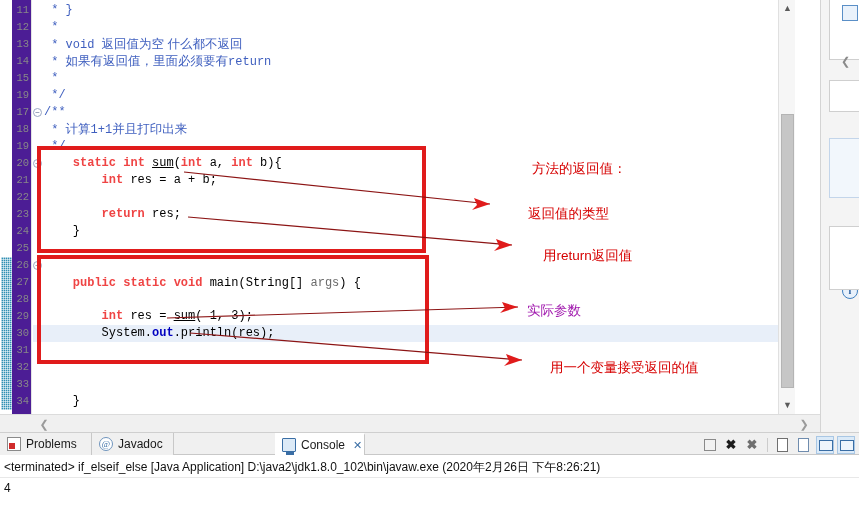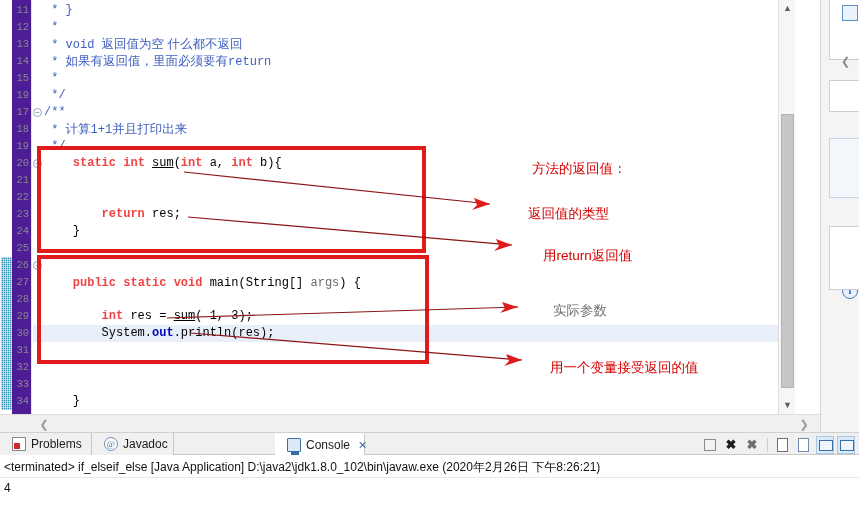--- a/index.html
+++ b/index.html
@@ -124,21 +124,21 @@
   
   .bottom {
     position: absolute; left: 0; bottom: 0; width: 859px; height: 99px;
     background: #ffffff; border-top: 1px solid #cfcfcf;
   }
   .tabbar {
     position: absolute; left: 0; top: 0; width: 859px; height: 22px;
     background: #f0f0f0; border-bottom: 1px solid #c8c8c8;
   }
   .tab {
-    position: absolute; top: 0; height: 22px; padding: 0 12px;
+    position: absolute; top: 0; height: 22px; padding: 0 7px;
     display: flex; align-items: center; gap: 5px;
     font-size: 12px; color: #1a1a1a;
     border-right: 1px solid #c8c8c8; background: #f0f0f0;
   }
   .tab.active { background: #ffffff; border-top: 2px solid #ffffff; }
   .tab-ic { width: 14px; height: 14px; position: relative; flex: 0 0 14px; }
   .tab-close { color: #3a6ea5; font-size: 11px; margin-left: 3px; }
 
   .ic-problems { border: 1px solid #8a8a8a; background: #ffffff; }
   .ic-problems::after {
@@ -234,20 +234,21 @@
           <div class="cl" style="top: 2px;"><span class="cm"> * }</span></div>
           <div class="cl" style="top: 19px;"><span class="cm"> *</span></div>
           <div class="cl" style="top: 36px;"><span class="cm"> * void </span><span class="cmz">返回值为空 什么都不返回</span></div>
           <div class="cl" style="top: 53px;"><span class="cm"> * </span><span class="cmz">如果有返回值，里面必须要有</span><span class="cm">return</span></div>
           <div class="cl" style="top: 70px;"><span class="cm"> *</span></div>
           <div class="cl" style="top: 87px;"><span class="cm"> */</span></div>
           <div class="cl" style="top: 104px;"><span class="cm">/**</span></div>
           <div class="cl" style="top: 121px;"><span class="cm"> * </span><span class="cmz">计算</span><span class="cm">1+1</span><span class="cmz">并且打印出来</span></div>
           <div class="cl" style="top: 138px;"><span class="cm"> */</span></div>
           <div class="cl" style="top: 155px;"><span class="id">    </span><span class="k">static</span><span class="id"> </span><span class="k">int</span><span class="id"> </span><span class="mth">sum</span><span class="id">(</span><span class="k">int</span><span class="id"> a, </span><span class="k">int</span><span class="id"> b){</span></div>
+          <div class="cl" style="top: 172px;"><span class="id">        </span><span class="k">int</span><span class="id"> res = a + b;</span></div>
           <div class="cl" style="top: 189px;"></div>
           <div class="cl" style="top: 206px;"><span class="id">        </span><span class="k">return</span><span class="id"> res;</span></div>
           <div class="cl" style="top: 223px;"><span class="id">    }</span></div>
           <div class="cl" style="top: 240px;"></div>
           <div class="cl" style="top: 275px;"><span class="id">    </span><span class="k">public</span><span class="id"> </span><span class="k">static</span><span class="id"> </span><span class="k">void</span><span class="id"> </span><span class="id">main</span><span class="id">(String[] </span><span class="st">args</span><span class="id">) {</span></div>
           <div class="cl" style="top: 274px;"></div>
           <div class="cl" style="top: 291px;"></div>
           <div class="cl" style="top: 308px;"><span class="id">        </span><span class="k">int</span><span class="id"> res = </span><span class="mth">sum</span><span class="id">( 1, 3);</span></div>
           <div class="cl" style="top: 325px;"><span class="id">        System.</span><span class="fld">out</span><span class="id">.println(res);</span></div>
           <div class="cl" style="top: 342px;"></div>
@@ -310,21 +311,21 @@
 
     <g stroke="#8c1414" fill="#d60000">
       <line x1="190" y1="333" x2="522" y2="360" stroke-width="1.2"></line>
       <polygon points="522,360 506,354 509,361 504,366" fill="#e01b1b" stroke="none"></polygon>
     </g>
   </svg>
   <div id="anno-labels">
       <div class="anno-text" style="left: 532px; top: 160px; color: rgb(214, 0, 0);">方法的返回值：</div>
       <div class="anno-text" style="left: 528px; top: 205px; color: rgb(214, 0, 0);">返回值的类型</div>
       <div class="anno-text" style="left: 543px; top: 247px; color: rgb(214, 0, 0);">用return返回值</div>
-      <div class="anno-text" style="left: 553px; top: 302px; color: #737373; font-family: Liberation Mono, monospace;">实际参数</div>
+      <div class="anno-text" style="left: 527px; top: 302px; color: #a21caf; font-family: Liberation Mono, monospace;">实际参数</div>
       <div class="anno-text" style="left: 550px; top: 359px; color: rgb(214, 0, 0);">用一个变量接受返回的值</div>
     </div>
 
   <div class="bottom">
     <div class="tabbar" id="tabbar">
         <div class="tab" style="left: 0px; width: 92px;">
           <span class="tab-ic ic-problems"></span>
           <span>Problems</span>
         </div>
         <div class="tab" style="left: 92px; width: 82px;">

